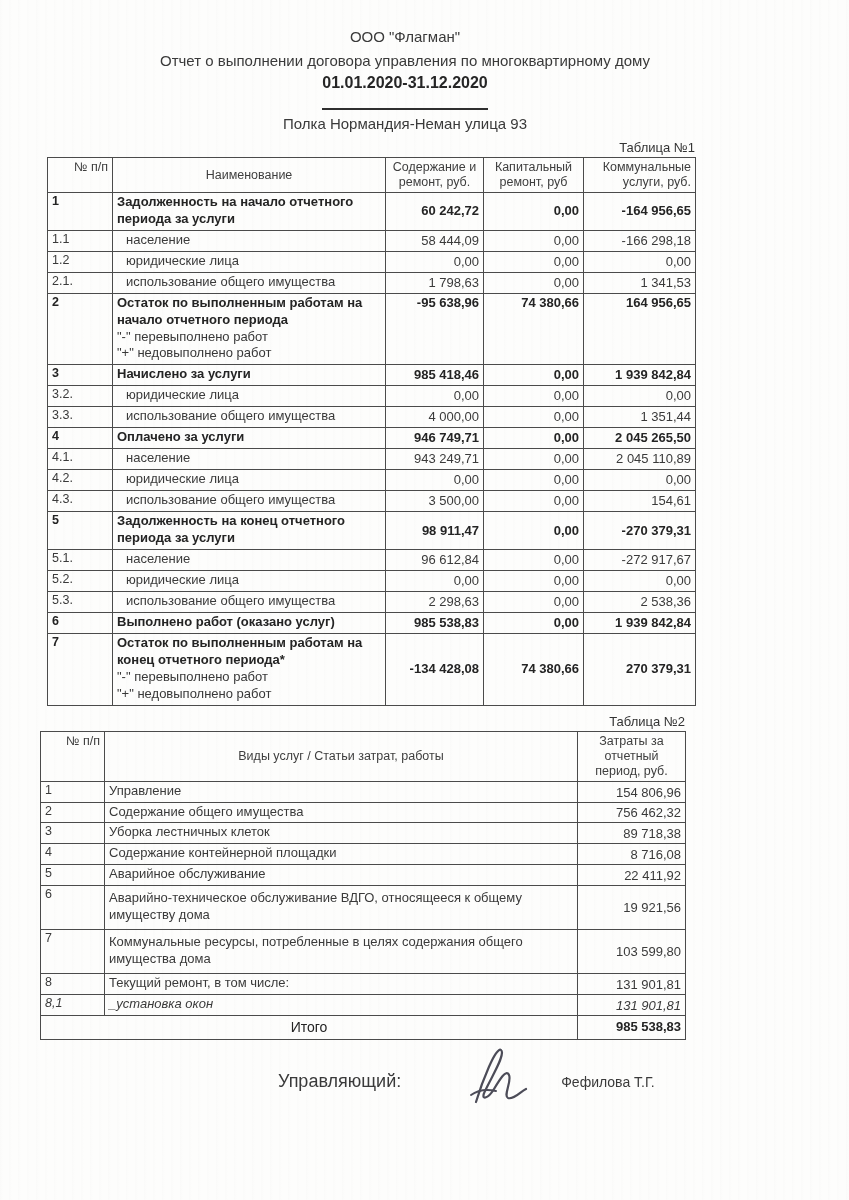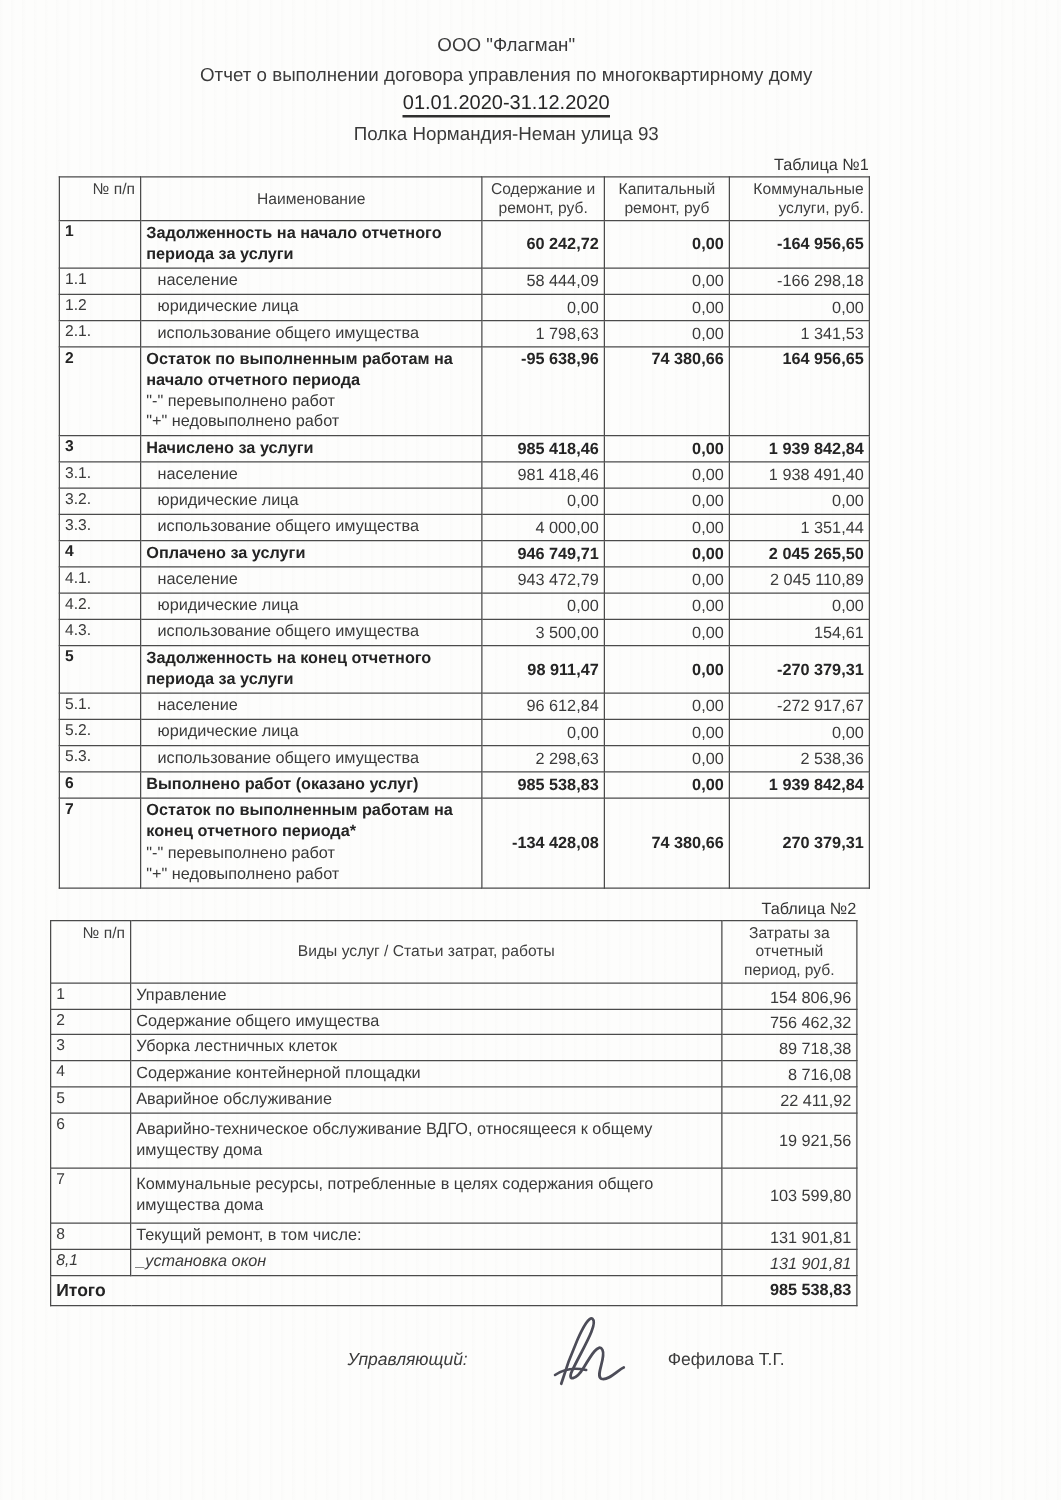--- a/index.html
+++ b/index.html
@@ -4,21 +4,21 @@
 <style>
   html,body{margin:0;padding:0;}
   .page{
     width:849px;height:1200px;background:#fdfdfc;position:relative;
     font-family:"Liberation Sans", sans-serif;color:#3a3a3a;overflow:hidden;
     background-image:repeating-linear-gradient(90deg, rgba(140,140,140,0.025) 0px, rgba(255,255,255,0) 3px, rgba(255,255,255,0) 9px);
   }
   .doc-header{width:810px;text-align:center;padding-top:28px;}
   .company{font-size:15px;margin-bottom:7px;}
   .title{font-size:15px;margin-bottom:5px;}
-  .period{font-size:16px;font-weight:normal;display:inline-block;border-bottom:2px solid #2f2f2f;padding-bottom:0px;margin-bottom:5px;color:#262626;}
+  .period{font-size:16px;font-weight:bold;display:inline-block;border-bottom:2px solid #2f2f2f;padding-bottom:16px;margin-bottom:5px;color:#262626;}
   .address{font-size:15px;}
   .tcaption{font-size:13px;text-align:right;margin-top:8px;margin-bottom:2px;color:#333;}
   .cap1{width:695px;}
   .cap2{width:685px;}
   table{border-collapse:collapse;table-layout:fixed;}
   .t1{margin-left:47px;width:648px;font-size:13px;}
   .t2{margin-left:40px;width:645px;font-size:13px;}
   td,th{border:1px solid #4b4b4b;padding:1px 4px 2px 4px;vertical-align:middle;word-wrap:break-word;}
   th{font-weight:normal;font-size:12.5px;line-height:1.2;padding:2px 4px;color:#3e3e3e;}
   .t1 th.c, .t2 th.c{text-align:center;}
@@ -28,24 +28,24 @@
   td.val{text-align:right;white-space:nowrap;}
   .t1 td{height:17px;}
   tr.bold td.num, tr.bold .main, tr.bold td.val{font-weight:bold;color:#242424;}
   .note{font-weight:normal;color:#383838;}
   tr.sub .main{padding-left:9px;}
   tr.vtop td.val{vertical-align:top;}
   .t2 td.val{vertical-align:bottom;}
   .t2 tr.tall td{height:40px;}
   .t2 tr.tall td.val{vertical-align:middle;}
   .t2 tr.italic td{font-style:italic;}
-  .t2 td.tot{ text-align:left;font-weight:bold;font-size:14px;color:#242424;height:20px;}
+  .t2 td.tot{ text-align:center;font-weight:normal;font-size:14px;color:#242424;height:20px;}
   .t2 tr.total td.val{font-weight:bold;color:#242424;vertical-align:middle;}
   .sig-row{display:flex;align-items:center;margin-top:14px;margin-left:278px;}
-  .sig-label{font-size:14px;font-style:italic;}
+  .sig-label{font-size:18px;}
   .sig-svg{margin-left:62px;margin-top:-14px;}
   .sig-name{font-size:14px;margin-left:26px;}
 </style>
 </head>
 <body>
 
 <div class="page">
 
   <div class="doc-header">
     <div class="company">ООО "Флагман"</div>
@@ -124,61 +124,52 @@
         <tr class="bold ">
           <td class="num">3</td>
           <td class="name">
             <div class="main">Начислено за услуги</div>
           </td>
           <td class="val">985 418,46</td>
           <td class="val">0,00</td>
           <td class="val">1 939 842,84</td>
         </tr>
         <tr class="sub ">
-          <td class="num">3.1.</td>
+          <td class="num">3.2.</td>
+          <td class="name">
+            <div class="main">юридические лица</div>
+          </td>
+          <td class="val">0,00</td>
+          <td class="val">0,00</td>
+          <td class="val">0,00</td>
+        </tr>
+        <tr class="sub ">
+          <td class="num">3.3.</td>
+          <td class="name">
+            <div class="main">использование общего имущества</div>
+          </td>
+          <td class="val">4 000,00</td>
+          <td class="val">0,00</td>
+          <td class="val">1 351,44</td>
+        </tr>
+        <tr class="bold ">
+          <td class="num">4</td>
+          <td class="name">
+            <div class="main">Оплачено за услуги</div>
+          </td>
+          <td class="val">946 749,71</td>
+          <td class="val">0,00</td>
+          <td class="val">2 045 265,50</td>
+        </tr>
+        <tr class="sub ">
+          <td class="num">4.1.</td>
           <td class="name">
             <div class="main">население</div>
           </td>
-          <td class="val">981 418,46</td>
-          <td class="val">0,00</td>
-          <td class="val">1 938 491,40</td>
-        </tr>
-        <tr class="sub ">
-          <td class="num">3.2.</td>
-          <td class="name">
-            <div class="main">юридические лица</div>
-          </td>
-          <td class="val">0,00</td>
-          <td class="val">0,00</td>
-          <td class="val">0,00</td>
-        </tr>
-        <tr class="sub ">
-          <td class="num">3.3.</td>
-          <td class="name">
-            <div class="main">использование общего имущества</div>
-          </td>
-          <td class="val">4 000,00</td>
-          <td class="val">0,00</td>
-          <td class="val">1 351,44</td>
-        </tr>
-        <tr class="bold ">
-          <td class="num">4</td>
-          <td class="name">
-            <div class="main">Оплачено за услуги</div>
-          </td>
-          <td class="val">946 749,71</td>
-          <td class="val">0,00</td>
-          <td class="val">2 045 265,50</td>
-        </tr>
-        <tr class="sub ">
-          <td class="num">4.1.</td>
-          <td class="name">
-            <div class="main">население</div>
-          </td>
-          <td class="val">943 472,79</td>
+          <td class="val">943 249,71</td>
           <td class="val">0,00</td>
           <td class="val">2 045 110,89</td>
         </tr>
         <tr class="sub ">
           <td class="num">4.2.</td>
           <td class="name">
             <div class="main">юридические лица</div>
           </td>
           <td class="val">0,00</td>
           <td class="val">0,00</td>

